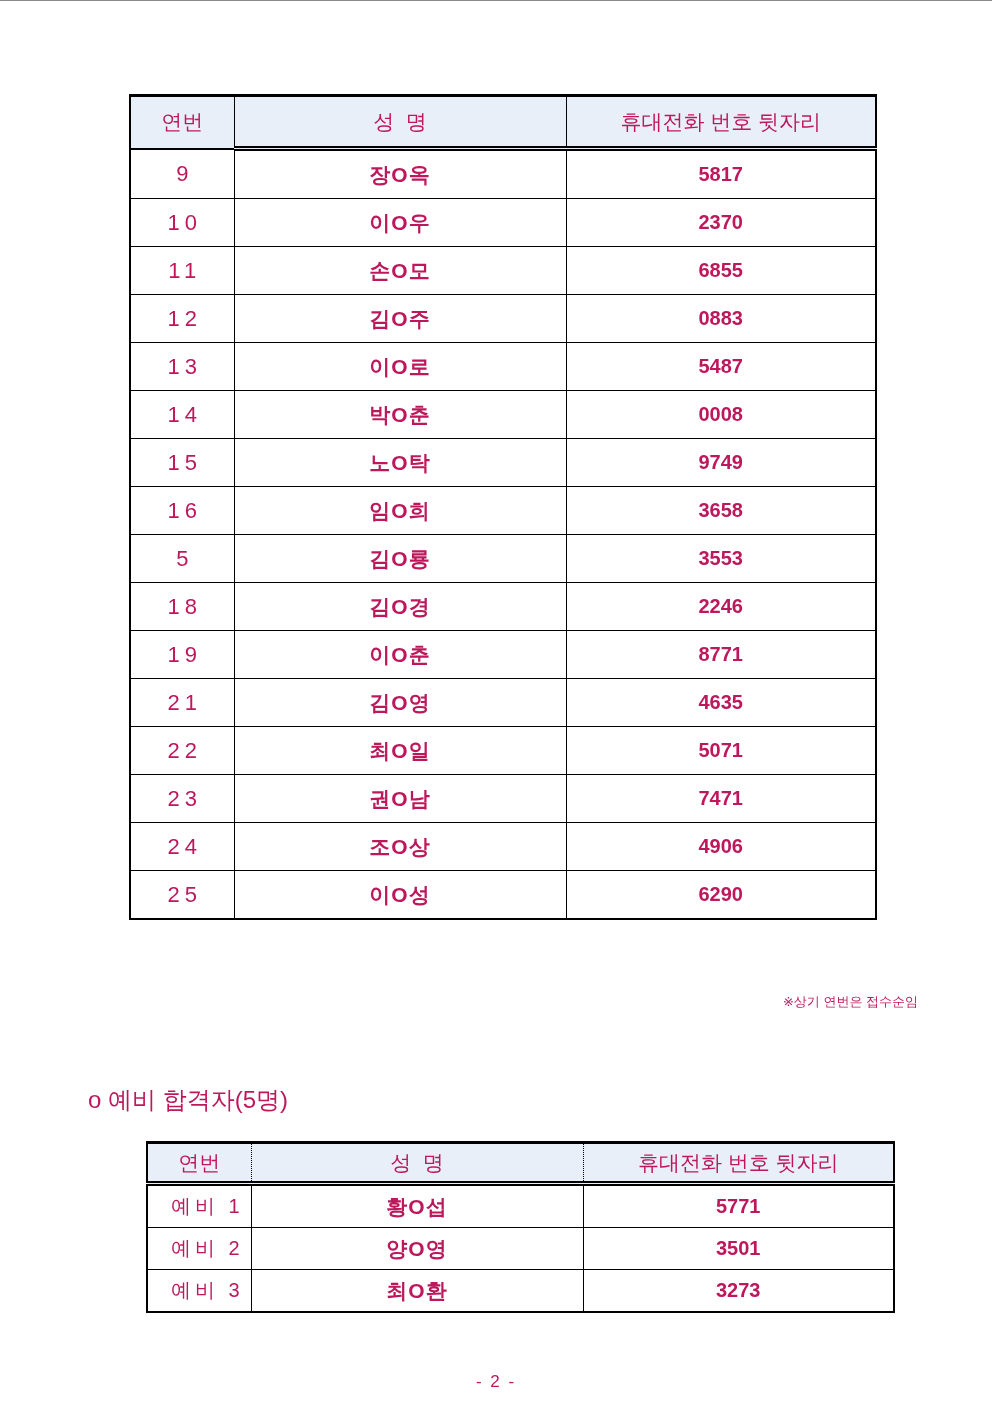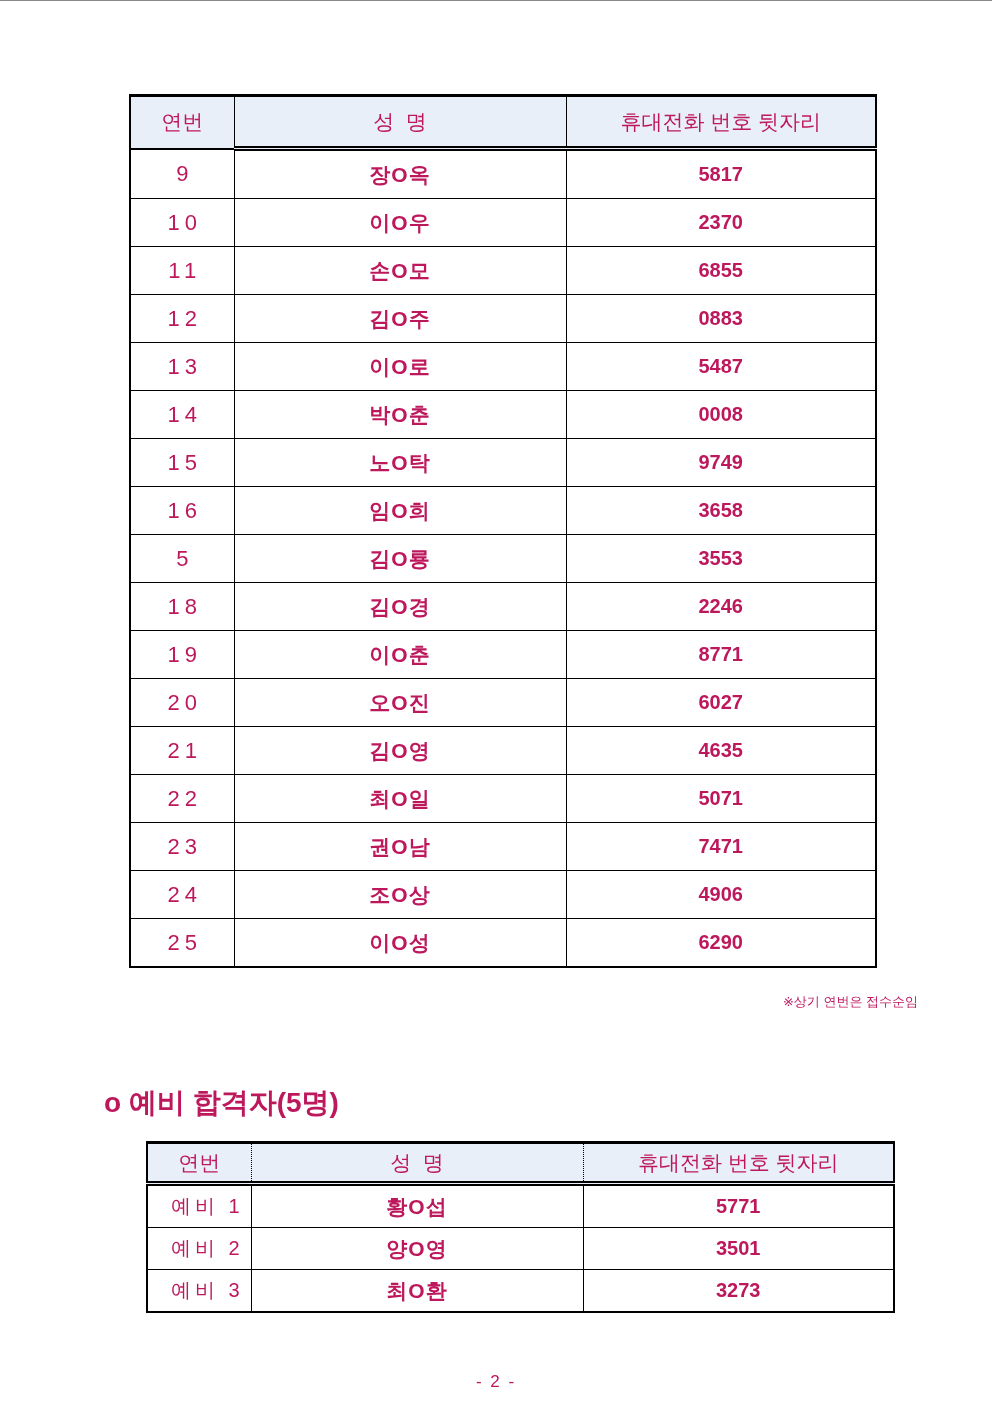--- a/index.html
+++ b/index.html
@@ -79,25 +79,24 @@
     position: absolute;
     left: 129px;
     top: 992px;
     width: 789px;
     text-align: right;
     font-size: 13px;
     white-space: pre;
   }
   .heading {
     position: absolute;
-    left: 104px;
+    left: 88px;
     top: 1083px;
-    font-size: 28px;
-    white-space: pre;
-    font-weight: bold;
+    font-size: 24px;
+    white-space: pre;
   }
   .footer {
     position: absolute;
     left: 0;
     top: 1371px;
     width: 992px;
     text-align: center;
     font-size: 17px;
     letter-spacing: 2px;
     white-space: pre;
@@ -171,25 +170,20 @@
         <td class="seq">18</td>
         <td class="name">김O경</td>
         <td class="phone">2246</td>
       </tr>
       <tr>
         <td class="seq">19</td>
         <td class="name">이O춘</td>
         <td class="phone">8771</td>
       </tr>
       <tr>
-        <td class="seq">20</td>
-        <td class="name">오O진</td>
-        <td class="phone">6027</td>
-      </tr>
-      <tr>
         <td class="seq">21</td>
         <td class="name">김O영</td>
         <td class="phone">4635</td>
       </tr>
       <tr>
         <td class="seq">22</td>
         <td class="name">최O일</td>
         <td class="phone">5071</td>
       </tr>
       <tr>

